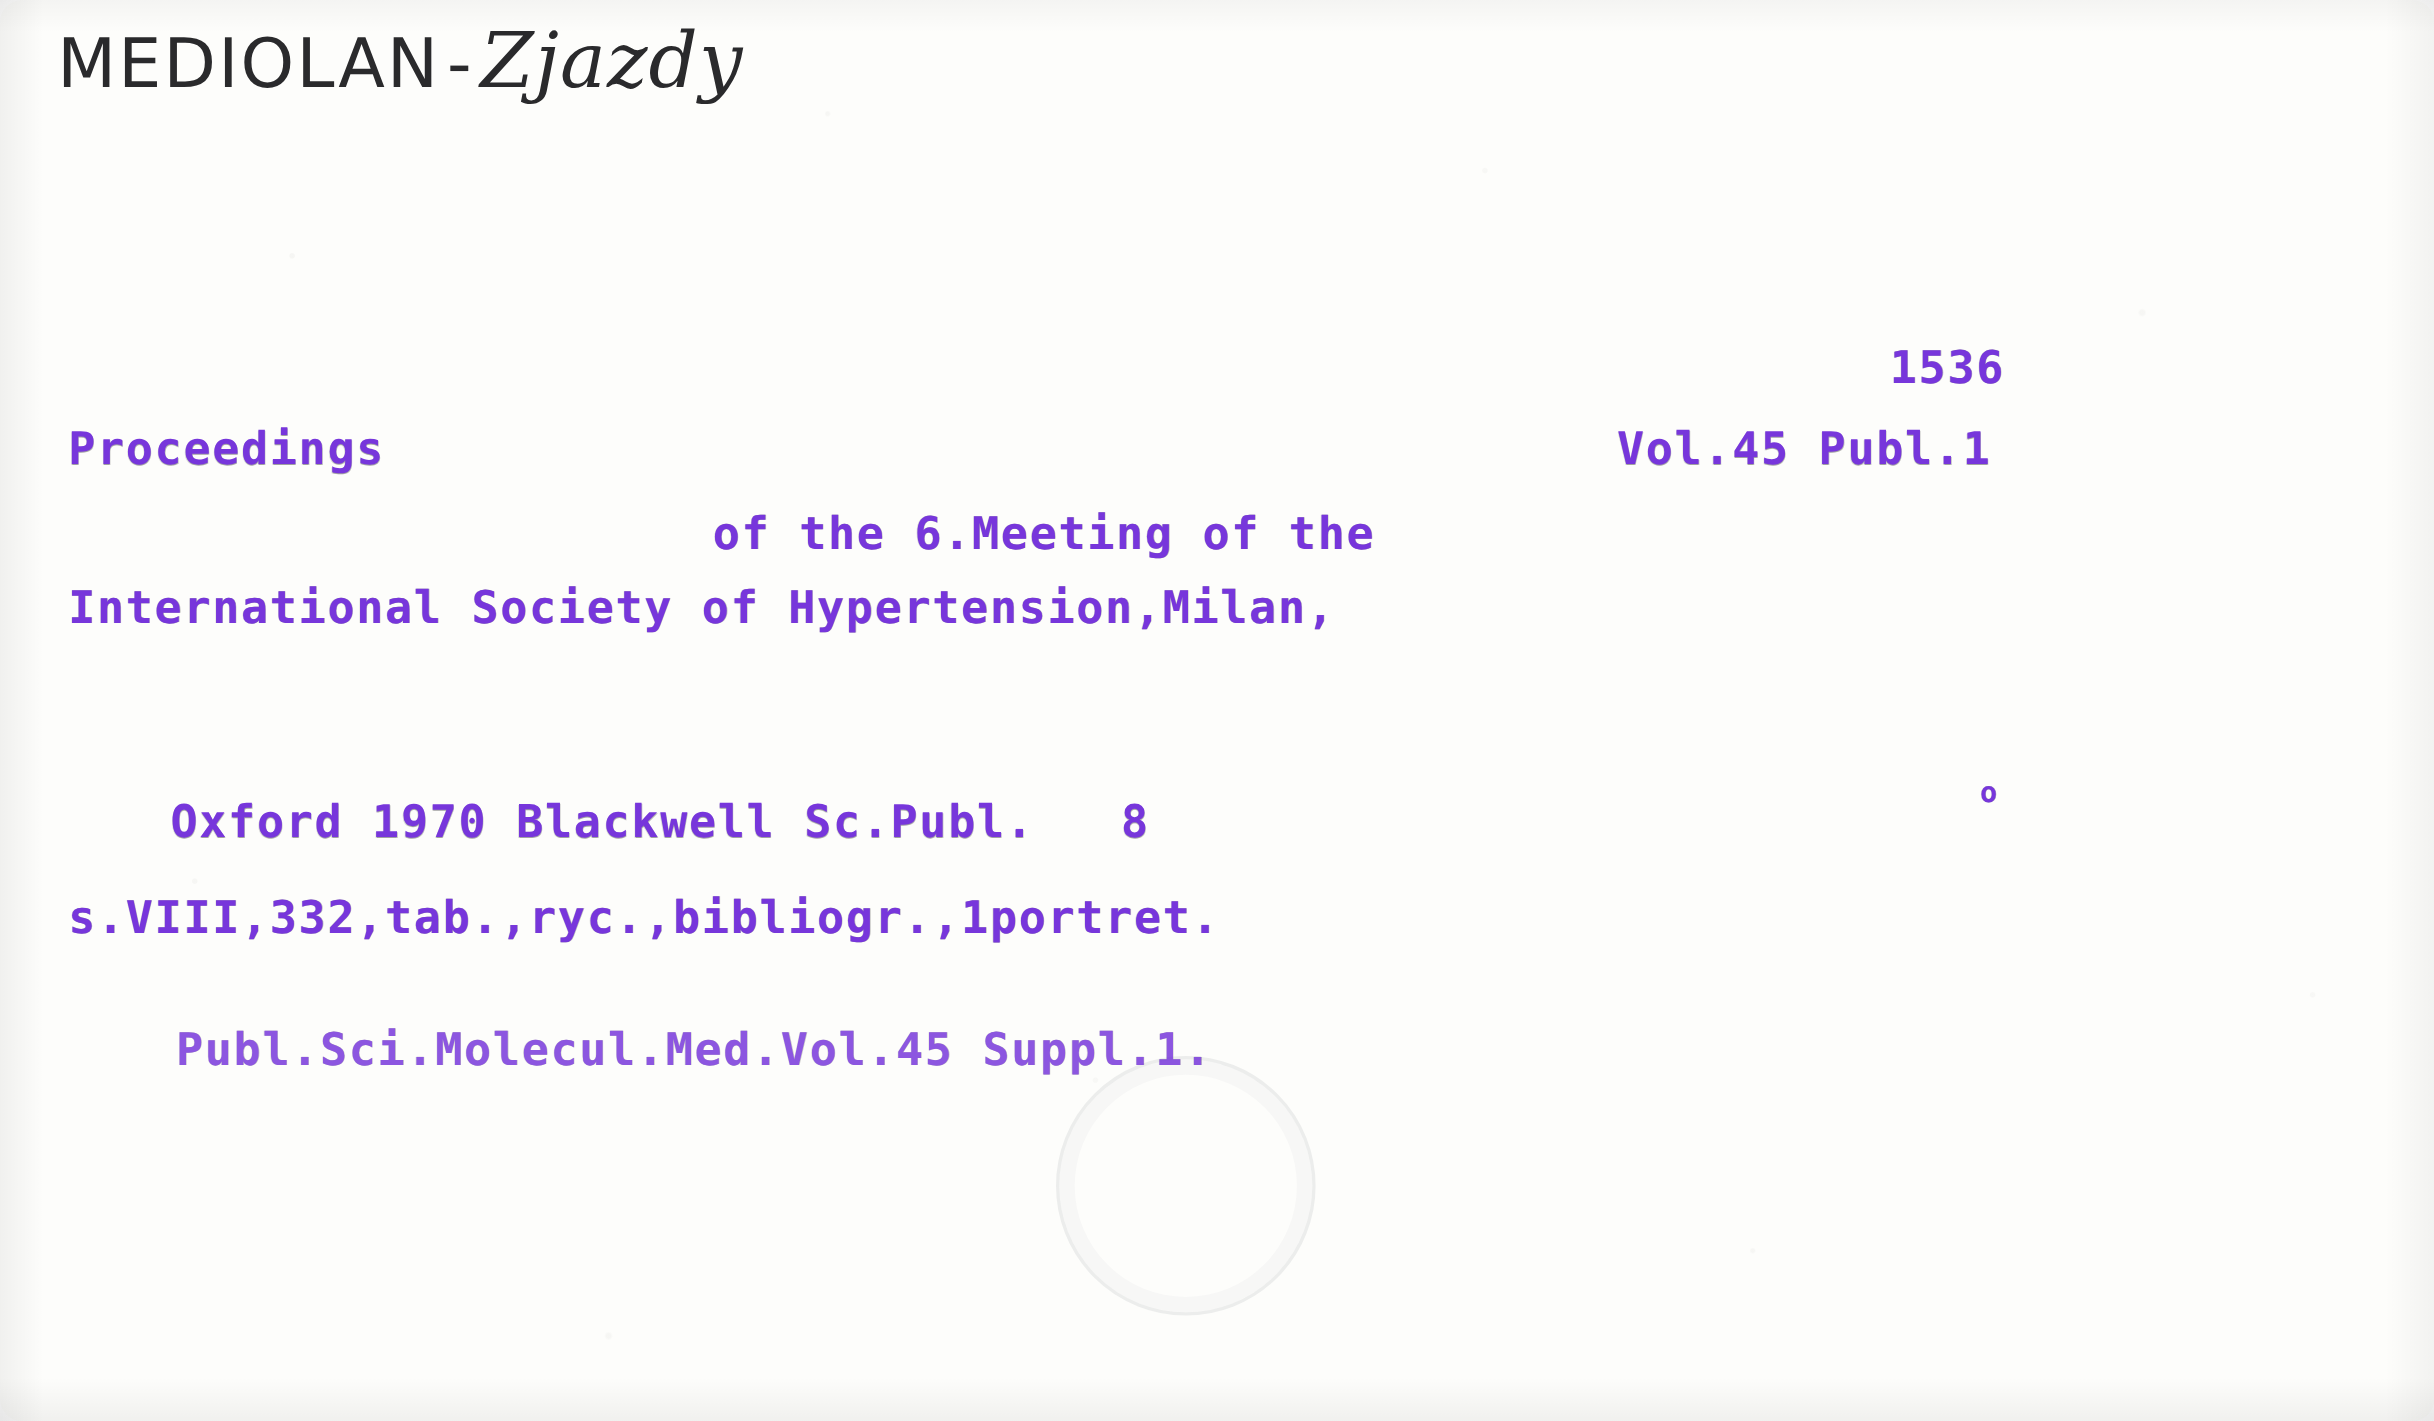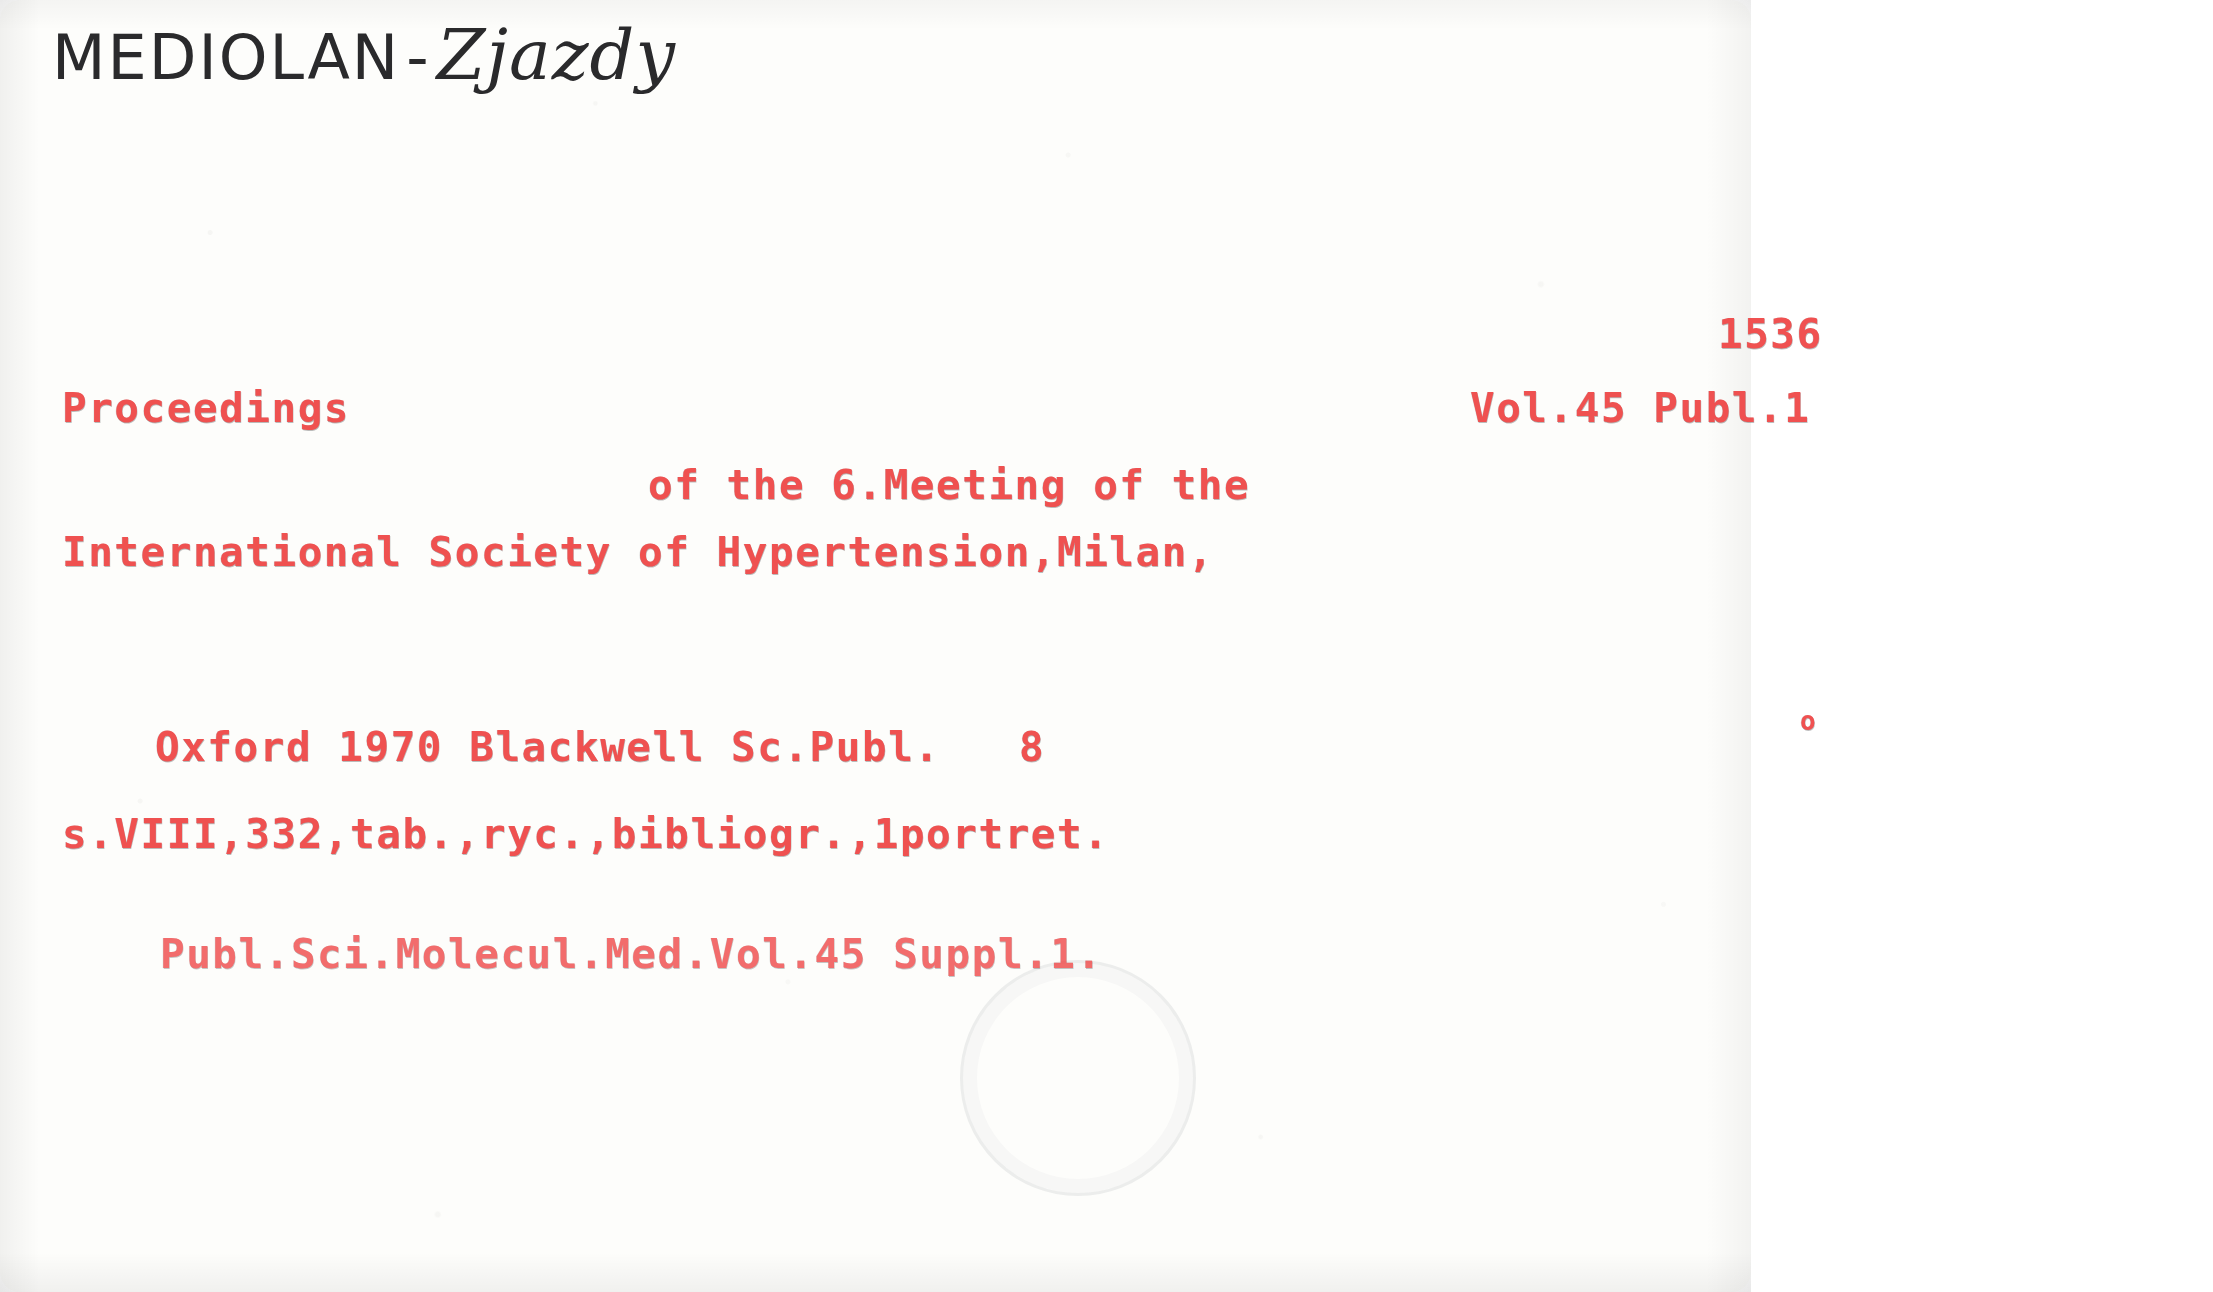--- a/index.html
+++ b/index.html
@@ -9,21 +9,21 @@
   }
   body {
     width: 2213px;
     height: 1292px;
     font-family: "DejaVu Sans Mono", monospace;
     overflow: hidden;
   }
 
   .card {
     position: relative;
-    width: 1751px;
+    width: 2213px;
     height: 1292px;
     background: #fdfdfb;
     box-sizing: border-box;
     border-radius: 20px;
   }
 
   
   .paper-noise {
     position: absolute;
     inset: 0;
@@ -83,21 +83,21 @@
   .handwritten .hw-part2 {
     font-style: italic;
     font-size: 70px;
     font-family: "DejaVu Serif", serif;
     letter-spacing: 1px;
   }
 
   
   .typed {
     position: absolute;
-    color: #ef4444;
+    color: #6d28d9;
     font-family: "DejaVu Sans Mono", monospace;
     font-weight: 700;
     font-size: 41px;
     letter-spacing: 1.5px;
     white-space: pre;
     text-shadow:
       0.5px 0.5px 0 rgba(30,30,35,0.32),
       -0.5px 0.4px 0 rgba(30,30,35,0.18);
     opacity: 0.93;
   }

